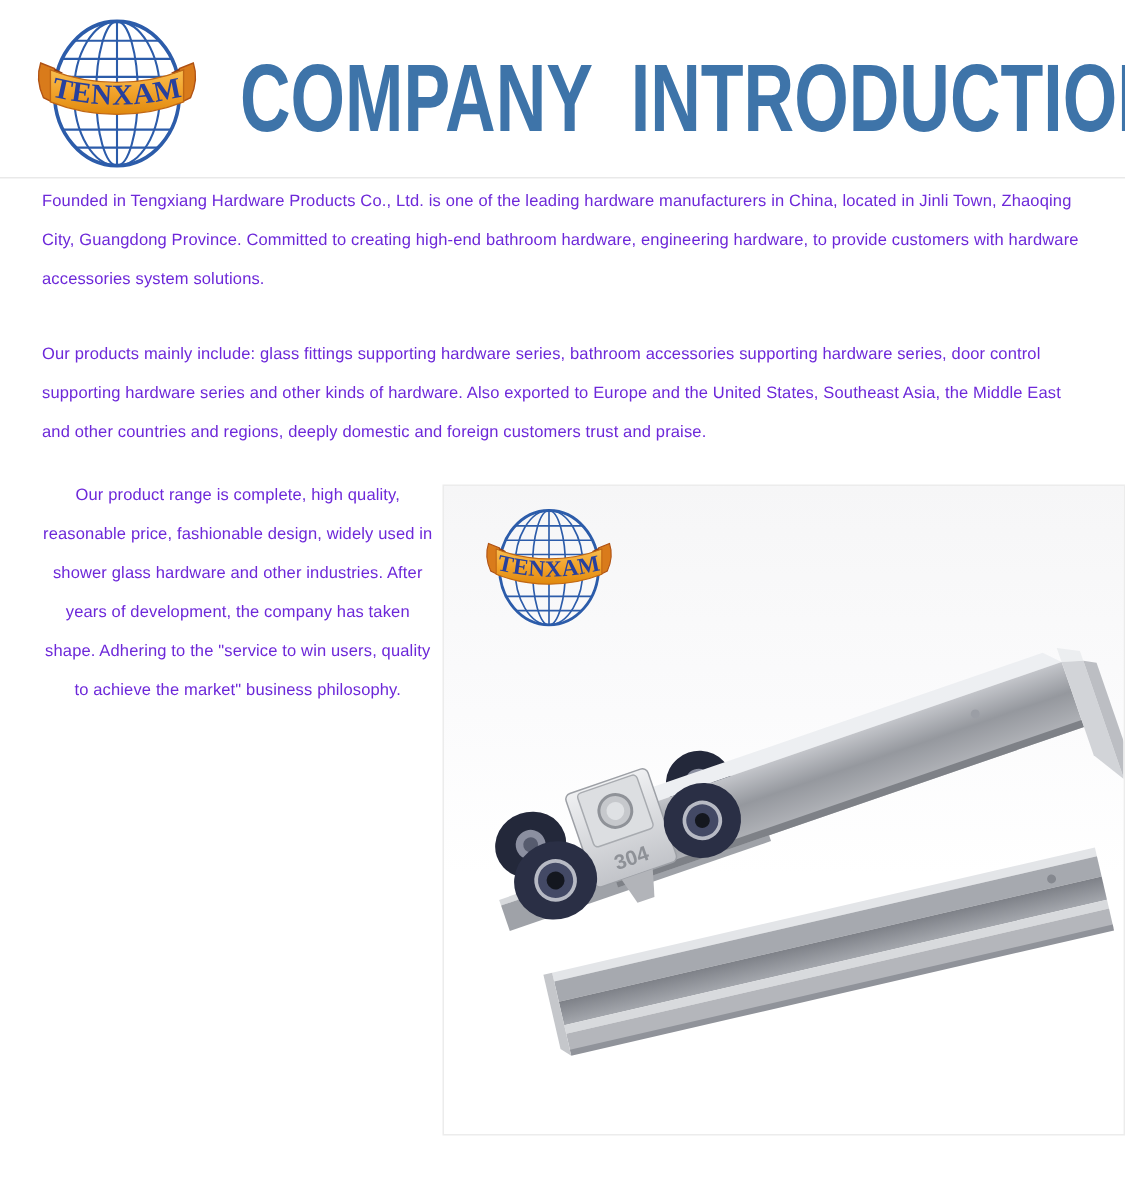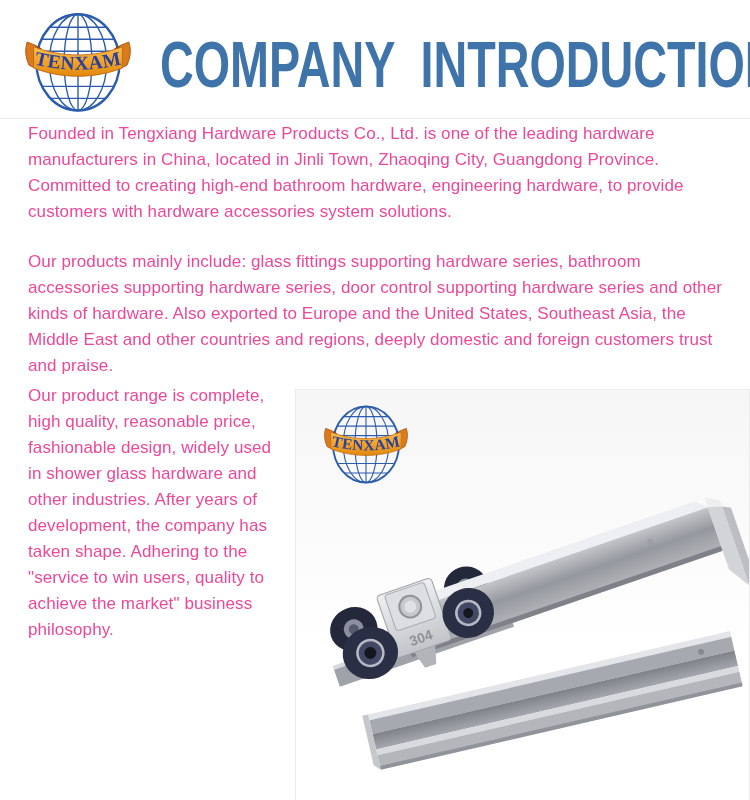--- a/index.html
+++ b/index.html
@@ -12,25 +12,25 @@
   }
   .header { position:relative; height:119px; border-bottom:1px solid #e9e9e9; }
   .logo-header { position:absolute; left:22px; top:5px; width:112px; height:111px; }
   .title {
     position:absolute; left:160px; top:20px;
     font-size:64px; font-weight:bold; line-height:90px;
     color:#3e74a9; white-space:pre;
     transform:scaleX(0.73); transform-origin:left center;
   }
   .content { padding:2px 0 0 28px; }
-  .para { font-size:17px; line-height:26px; color:#ec4899; letter-spacing:0.1px; }
+  .para { font-size:11px; line-height:26px; color:#6d28d9; letter-spacing:0.1px; }
   .para-full { width:694px; margin-bottom:24px; }
-  .para-full.tight { margin-bottom:4px; }
+  .para-full.tight { margin-bottom:16px; }
   .columns { display:flex; align-items:flex-start; width:722px; margin-top:2px; }
-  .left-col { width:267px; padding-right:6px; }
+  .left-col { width:267px; padding-right:6px;text-align:center; }
   .left-col .para-gap { margin-top:26px; }
   .panel {
     position:relative; width:455px; height:434px; margin-top:6px;
     border:1px solid #ececec;
     background:#ffffff;
     overflow:hidden;
   }
   .logo-panel { position:absolute; left:26px; top:9px; width:88px; height:88px; z-index:2; }
   .product { position:absolute; left:0; top:0; width:100%; height:100%; z-index:1; }
   .defs-holder { position:absolute; width:0; height:0; overflow:hidden; }

